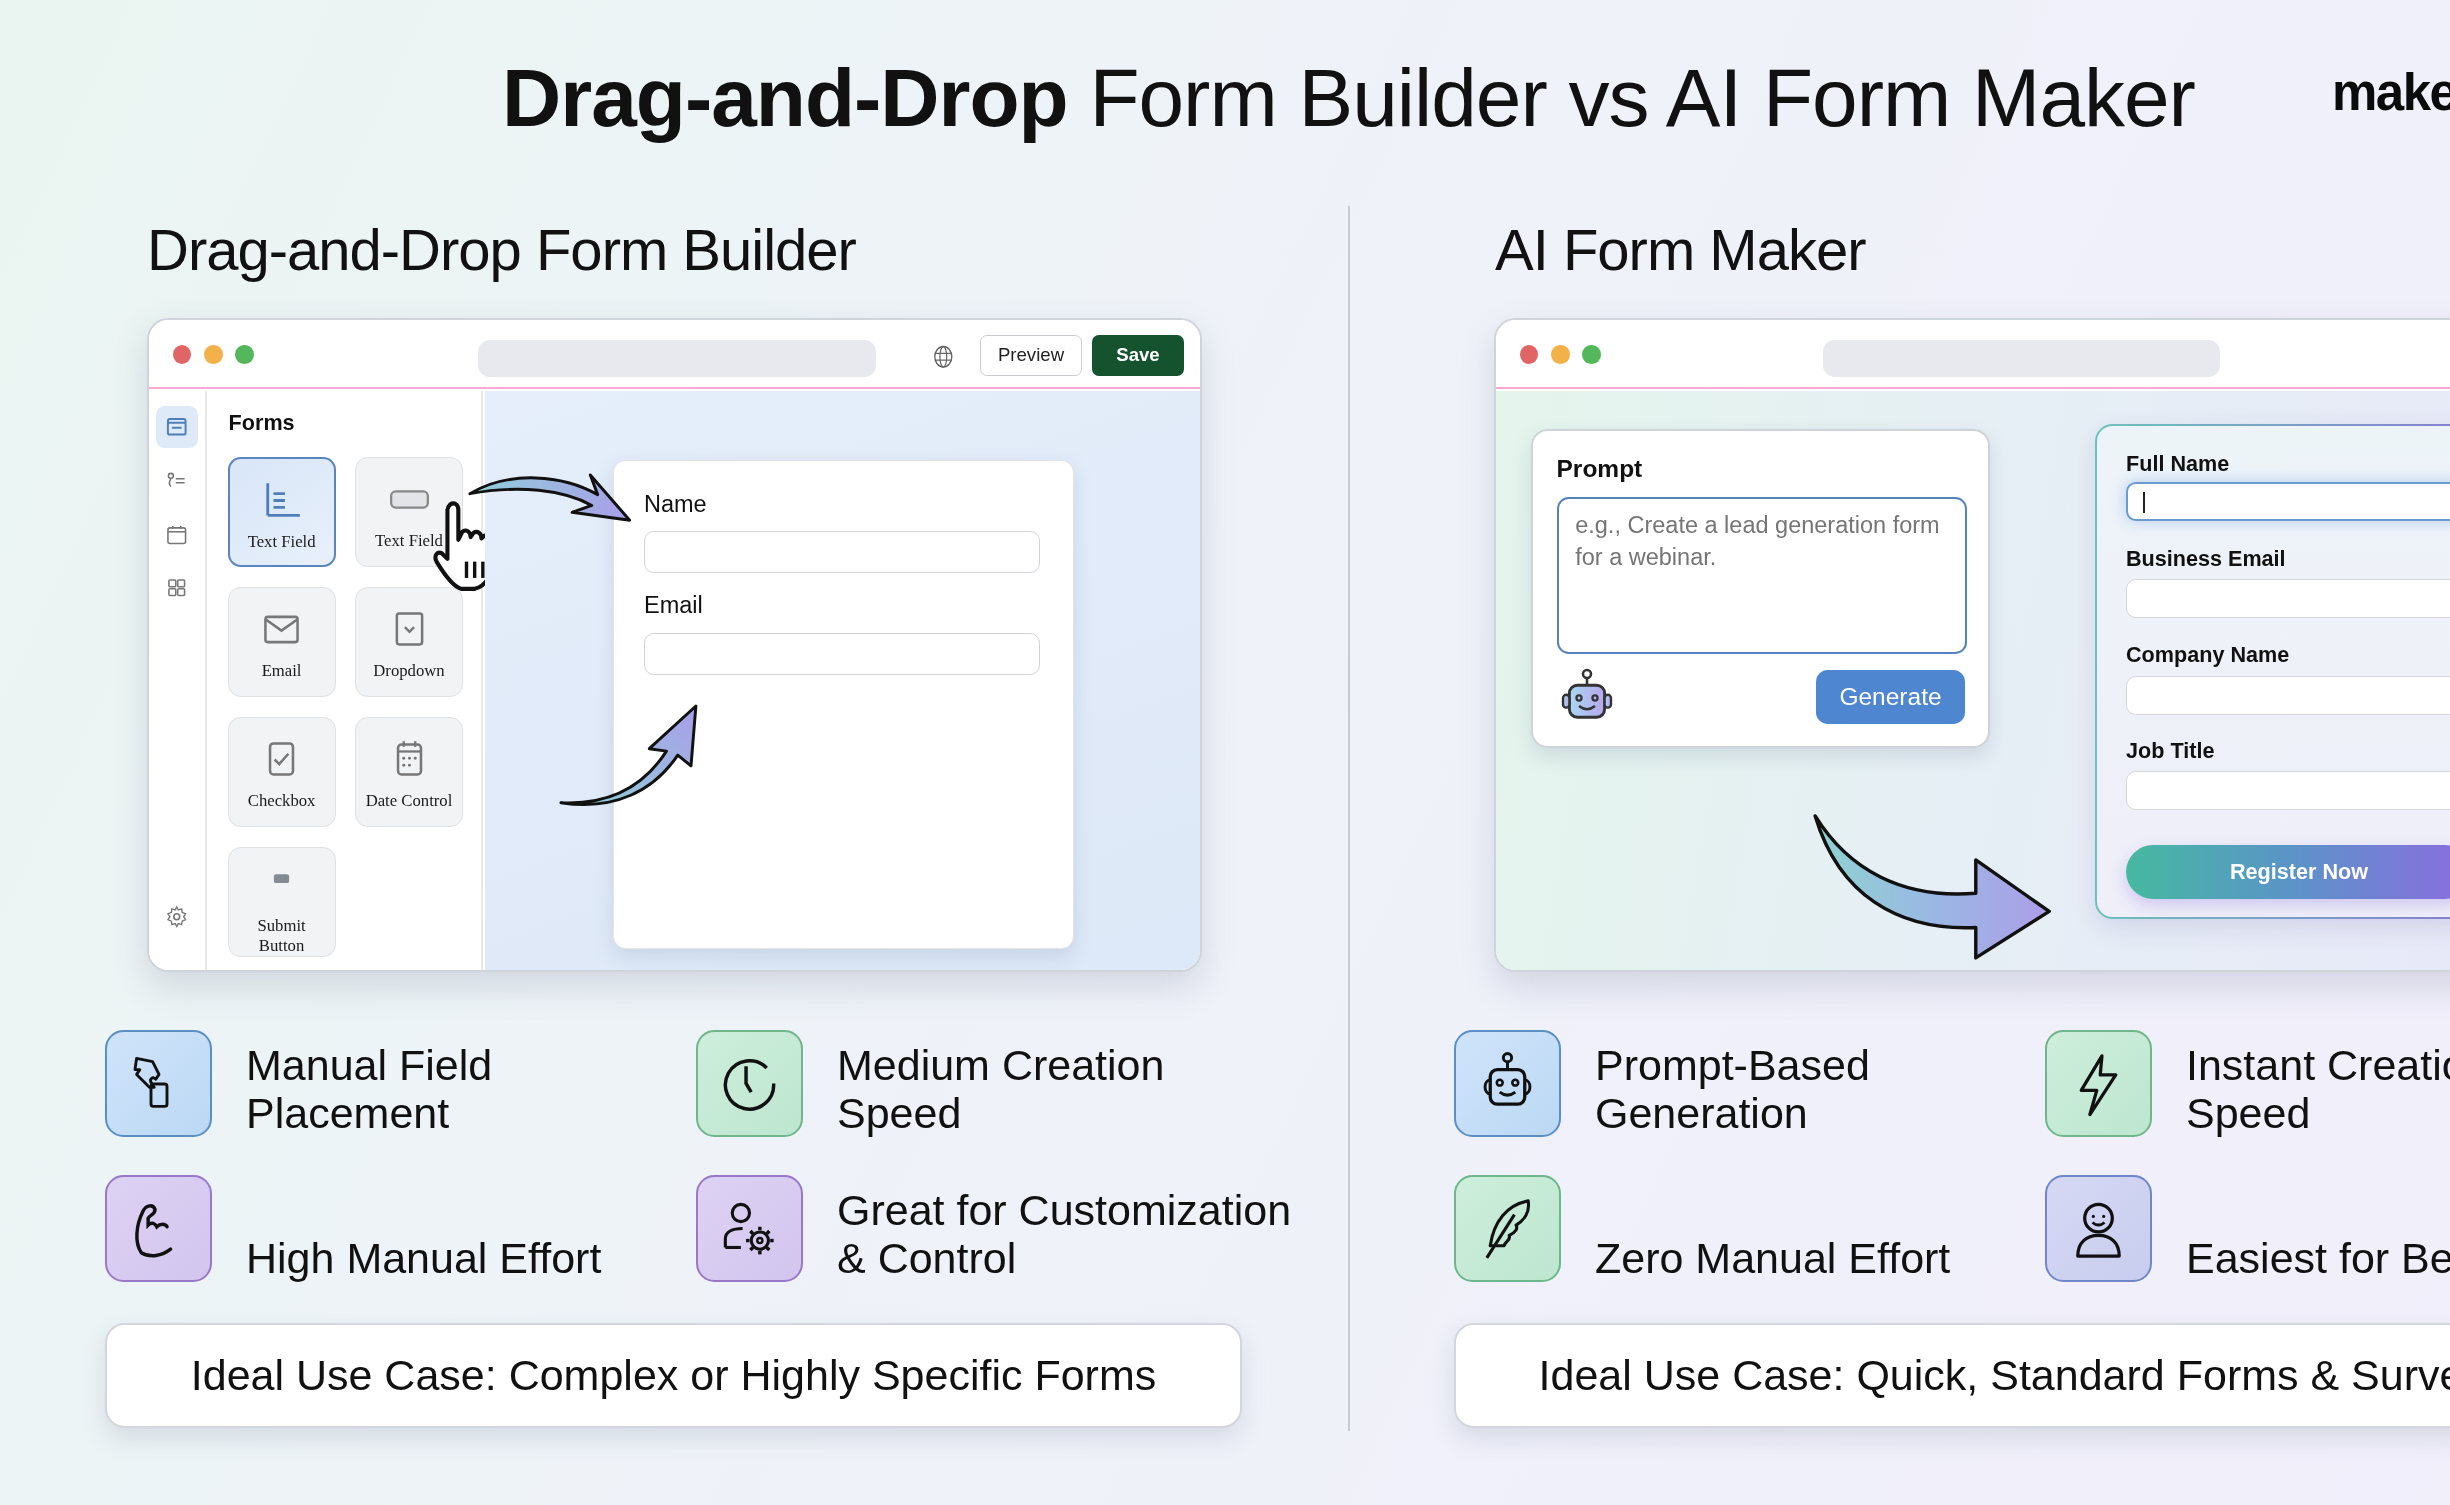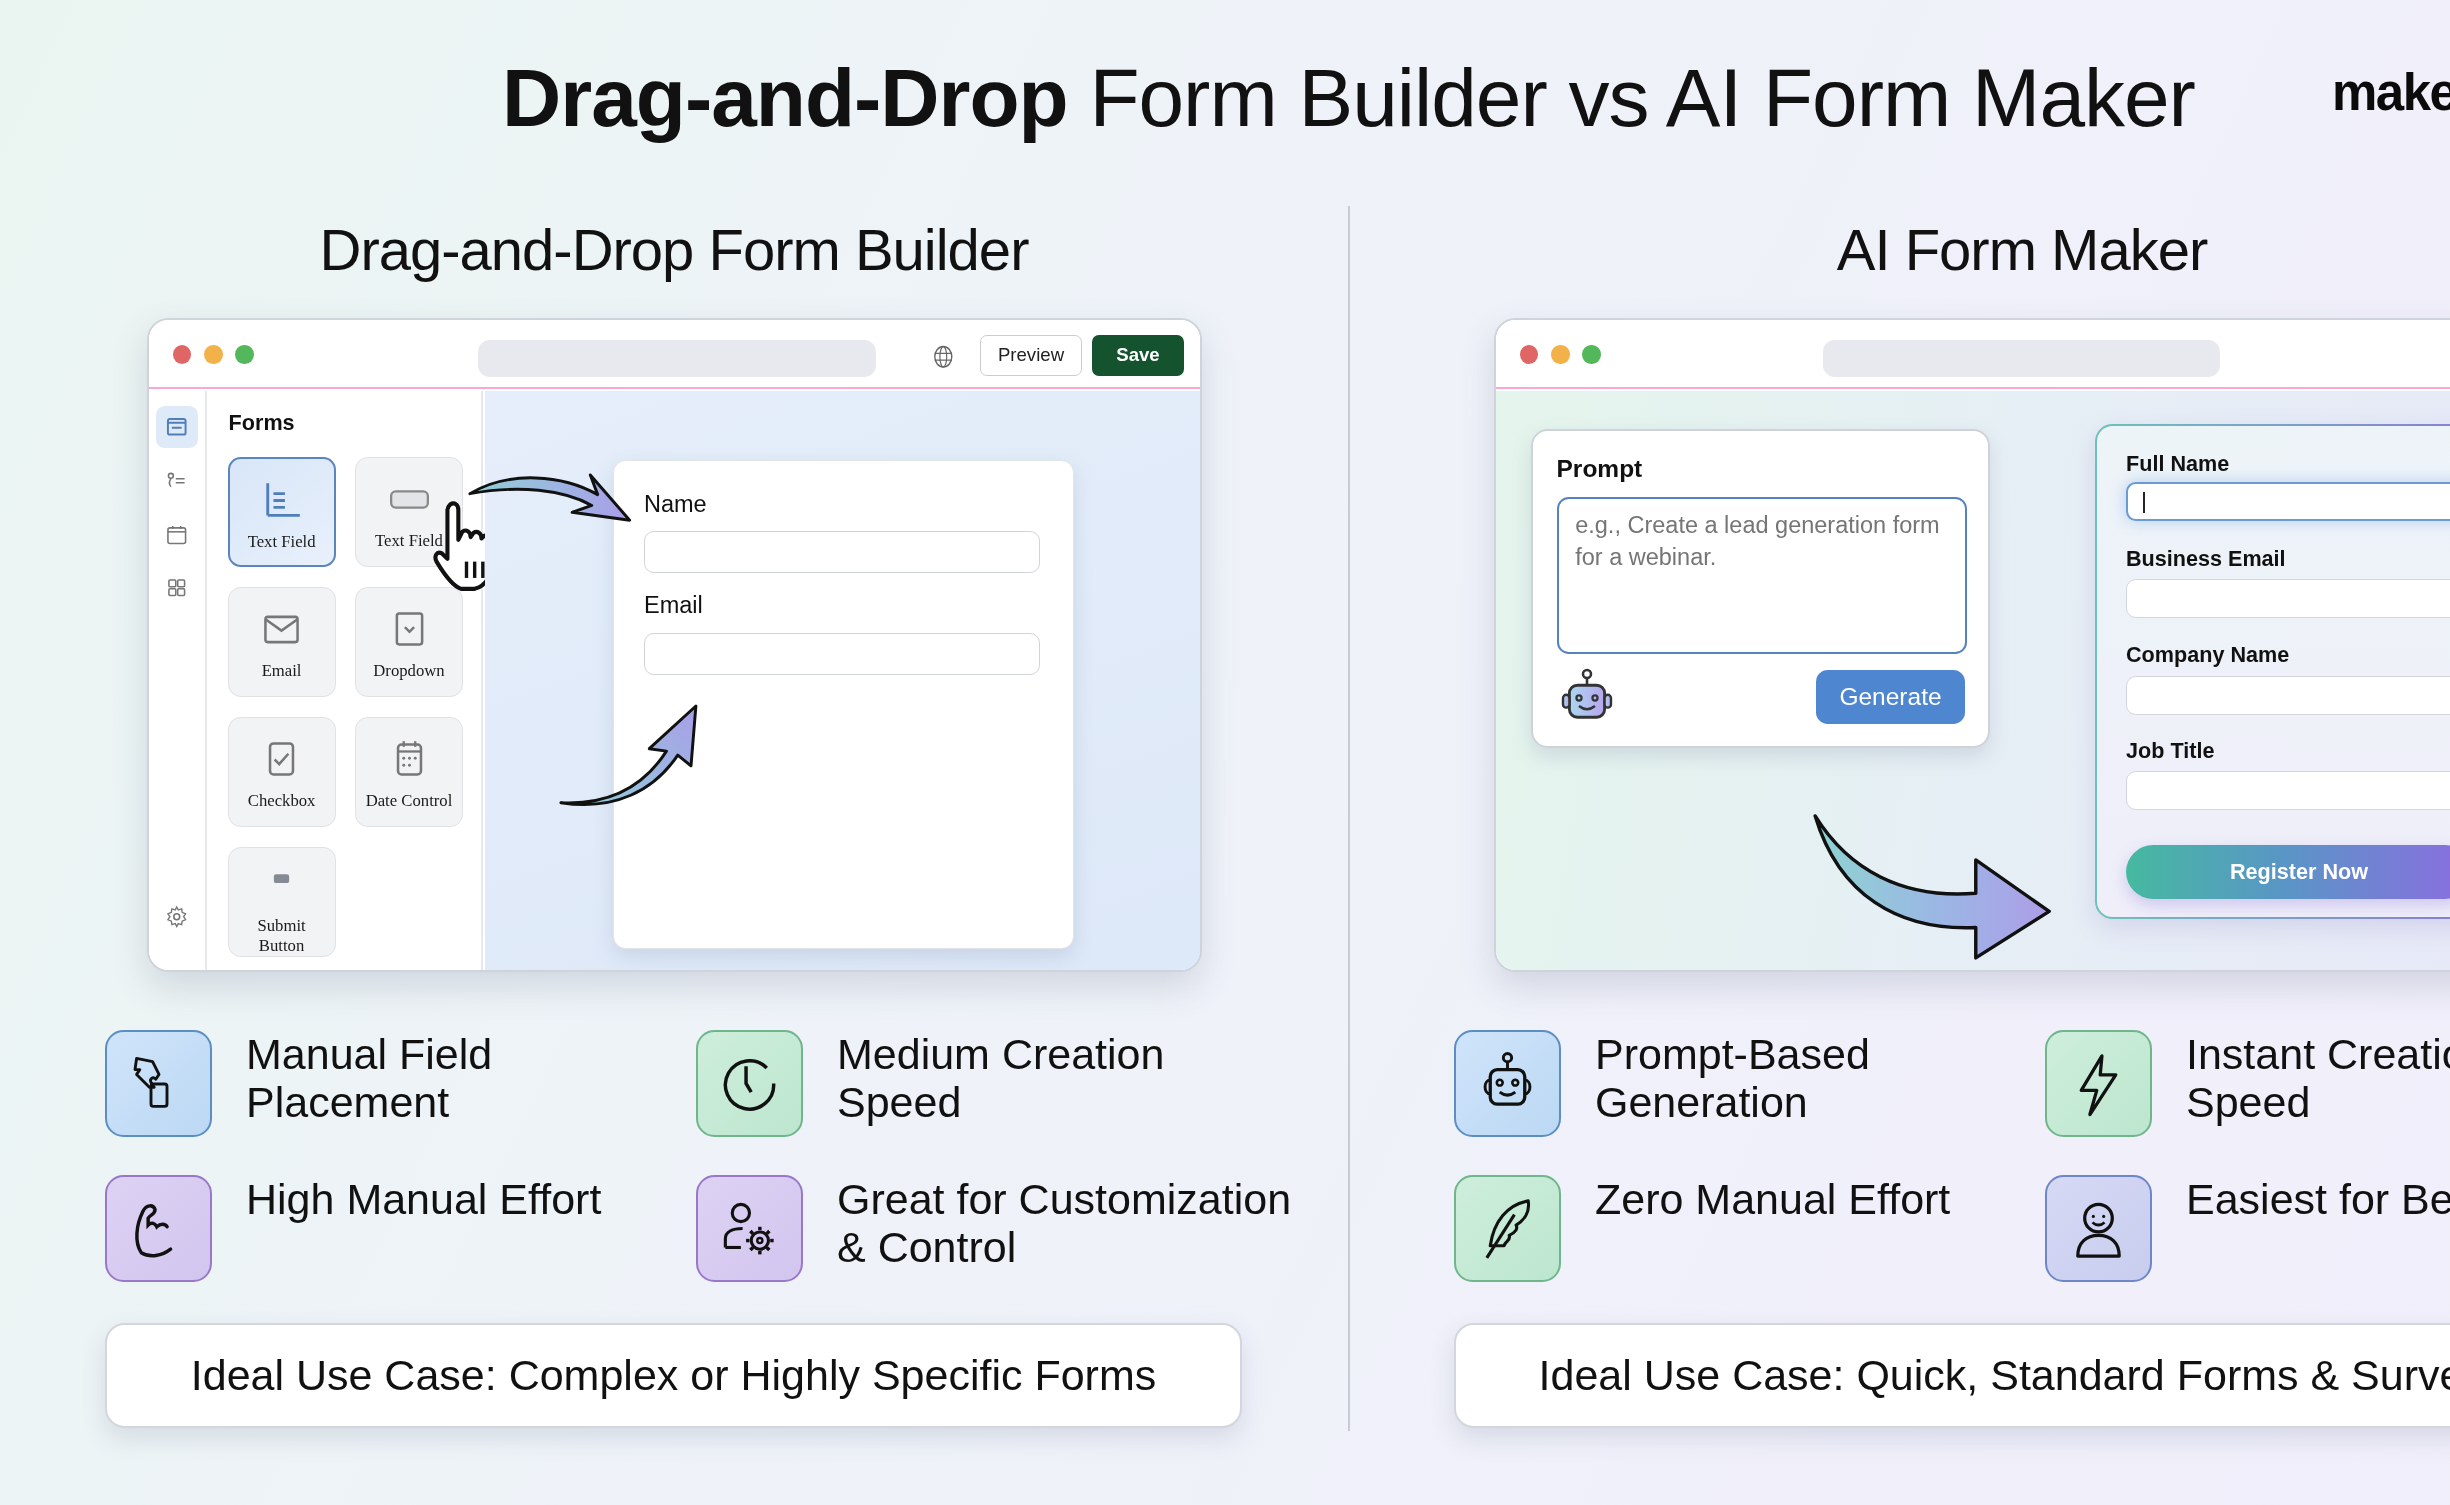--- a/index.html
+++ b/index.html
@@ -12,21 +12,21 @@
   .abs { position: absolute; }
 
   
   .main-title { left: 0; width: 2697px; top: 51px; text-align: center; font-size: 82px; letter-spacing: -1px; color: #111; white-space: nowrap; }
   .main-title b { font-weight: 700; }
   .main-title span.normal { font-weight: 400; }
   .brand { left: 2332px; top: 63px; font-size: 51px; font-weight: 700; letter-spacing: -1.5px; color: #0b0b0b; white-space: nowrap; }
 
   .divider { left: 1348px; top: 206px; width: 2px; height: 1225px; background: #c7ccd4; }
 
-  .section-title { font-size: 58px; font-weight: 400; letter-spacing: -1px; white-space: nowrap; text-align: center; }
+  .section-title { font-size: 58px; font-weight: 400; letter-spacing: -1px; white-space: nowrap; }
   .section-left { left: 147px; width: 1054px; top: 216px; }
   .section-right { left: 1495px; width: 1054px; top: 216px; }
 
   
   .window { background: #fff; border: 2.5px solid #cfd3da; border-radius: 21.6px; box-shadow: 0 14.7px 34px rgba(80,90,120,0.18); overflow: hidden; }
   .win-left { left: 147px; top: 318px; width: 1055px; height: 654px; }
   .win-right { left: 1494px; top: 318px; width: 1056px; height: 654px; }
   .titlebar { position: absolute; left: 0; top: 0; right: 0; height: 69px; border-bottom: 2px solid #f9a8d4; background: #fff; }
   .dot { position: absolute; top: 24.5px; width: 18.6px; height: 19.6px; border-radius: 50%; }
   .dot.red { left: 23.5px; background: #e06565; }
@@ -62,21 +62,21 @@
   .gen-form { position: absolute; left: 599px; top: 33px; width: 406px; height: 495px; border-radius: 17.6px; border: 2.9px solid transparent;
     background: linear-gradient(180deg,#edf4f8,#efeef9) padding-box, linear-gradient(90deg,#6cc2bb,#8b79d4) border-box;
     box-shadow: 0 8.8px 24.5px rgba(120,110,180,0.18); }
   .gf-label { position: absolute; left: 29px; font-size: 21.6px; font-weight: 700; color: #111; }
   .gf-input { position: absolute; left: 29px; width: 346px; height: 39px; border: 1.5px solid #d3d6dc; border-radius: 9.8px; background: #fff; }
   .gf-input.focus { border: 2.5px solid #6a9cd0; box-shadow: 0 0 14.7px rgba(110,160,230,0.45); }
   .caret { position: absolute; left: 14.7px; top: 7.8px; width: 2.5px; height: 21.6px; background: #222; }
   .btn-register { position: absolute; left: 29px; top: 419px; width: 346px; height: 54px; border-radius: 27.4px; background: linear-gradient(90deg,#46b9a0,#5996c6 45%,#8c6ce0); color: #fff; font-size: 21.6px; font-weight: 700; display:flex; align-items:center; justify-content:center; box-shadow: 0 5.9px 14.7px rgba(130,110,220,0.3); }
 
   
-  .feature { position: absolute; display: flex; align-items: flex-start; }
+  .feature { position: absolute; display: flex; align-items: flex-end; }
   .feat-icon { width: 107px; height: 107px; border-radius: 18.6px; border: 2.5px solid; display:flex; align-items:center; justify-content:center; flex-shrink: 0; }
   .feat-icon.blue { background: linear-gradient(135deg,#cfe4fa,#bcd8f4); border-color: #5b8fc4; }
   .feat-icon.green { background: linear-gradient(135deg,#cdeedb,#bde6cf); border-color: #6fb68b; }
   .feat-icon.purple { background: linear-gradient(135deg,#ddd2f3,#d2c5ef); border-color: #9a78c9; }
   .feat-icon.indigo { background: linear-gradient(135deg,#d6d9f4,#c8cdef); border-color: #6f87c9; }
   .feat-text { margin-left: 34px; font-size: 43px; line-height: 1.12; color: #111; white-space: pre-line; }
 
   .usecase { position: absolute; height: 105px; background: #fff; border: 2.5px solid #d3d6dc; border-radius: 19.6px; box-shadow: 0 10.8px 24.5px rgba(90,100,130,0.16); display:flex; align-items:center; justify-content:center; font-size: 43px; color: #111; white-space: nowrap; }
 </style>
 </head>

